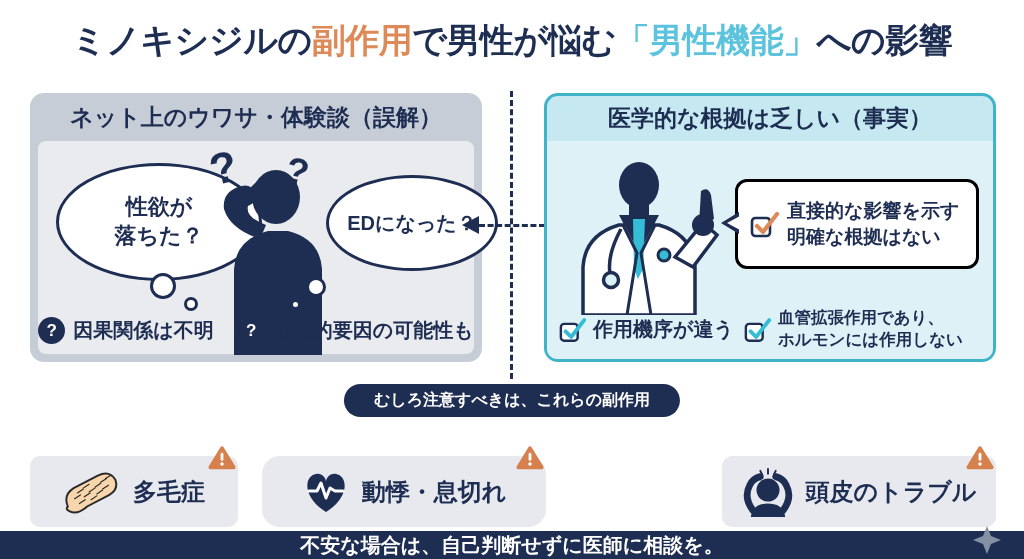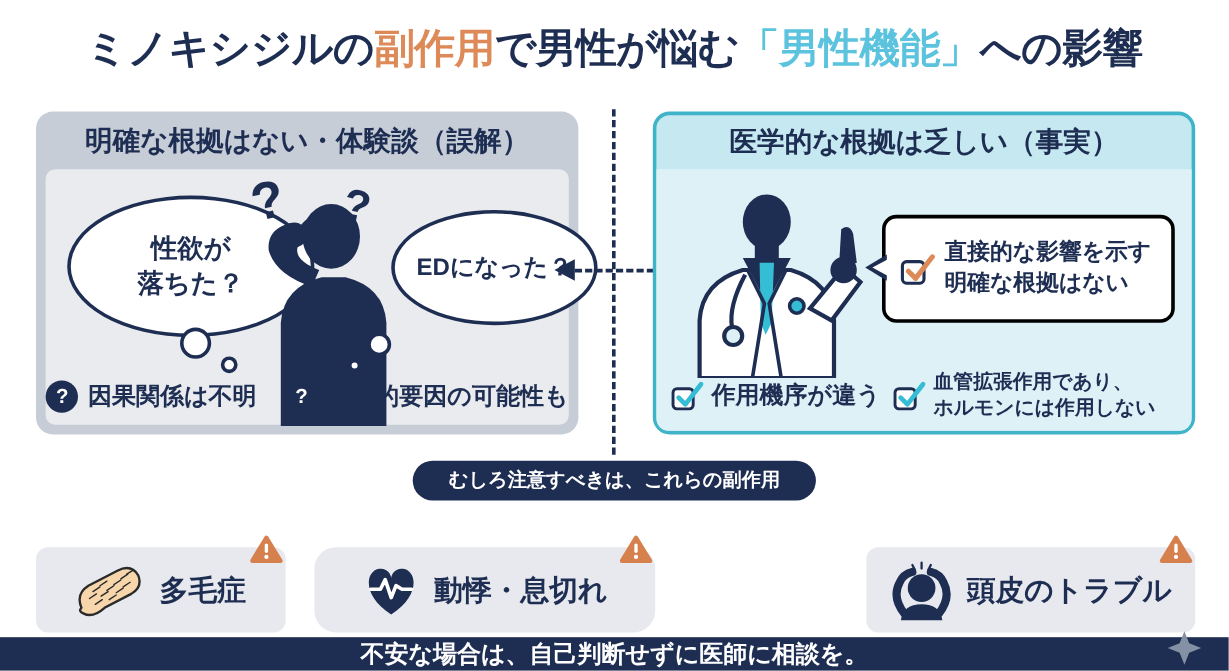--- a/index.html
+++ b/index.html
@@ -122,21 +122,21 @@
 </head>
 <body>
 
 <div id="canvas">
 
   <div class="title">
     <span>ミノキシジルの</span><span class="t-orange">副作用</span><span>で男性が悩む</span><span class="t-cyan">「男性機能」</span><span>への影響</span>
   </div>
 
   <div class="panel panel-left">
-    <div class="panel-header">明確な根拠はない・体験談（誤解）</div>
+    <div class="panel-header">ネット上のウワサ・体験談（誤解）</div>
     <div class="panel-body-left">
 
       <div class="thought-bubble bubble-l">
         <span>性欲が</span>
         <span>落ちた？</span>
       </div>
       <div class="tail-circle" style="left:112px; top:132px; width:26px; height:26px;"></div>
       <div class="tail-circle" style="left:146px; top:156px; width:14px; height:14px;"></div>
 
       <svg class="man" style="position:absolute; left:158px; top:18px;" width="152" height="196" viewBox="0 0 152 196">

